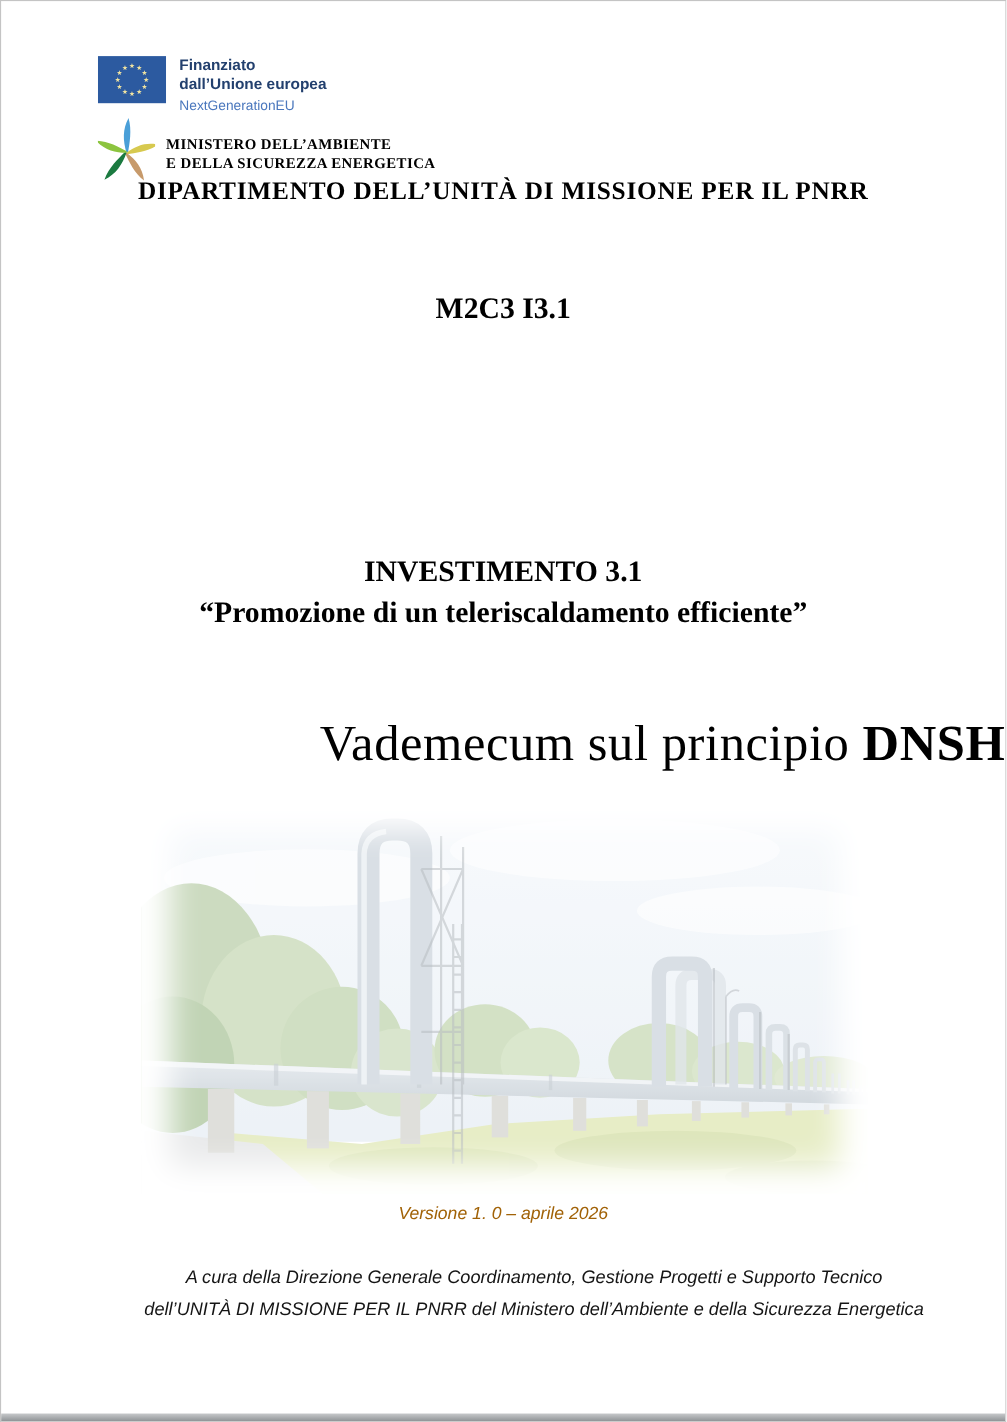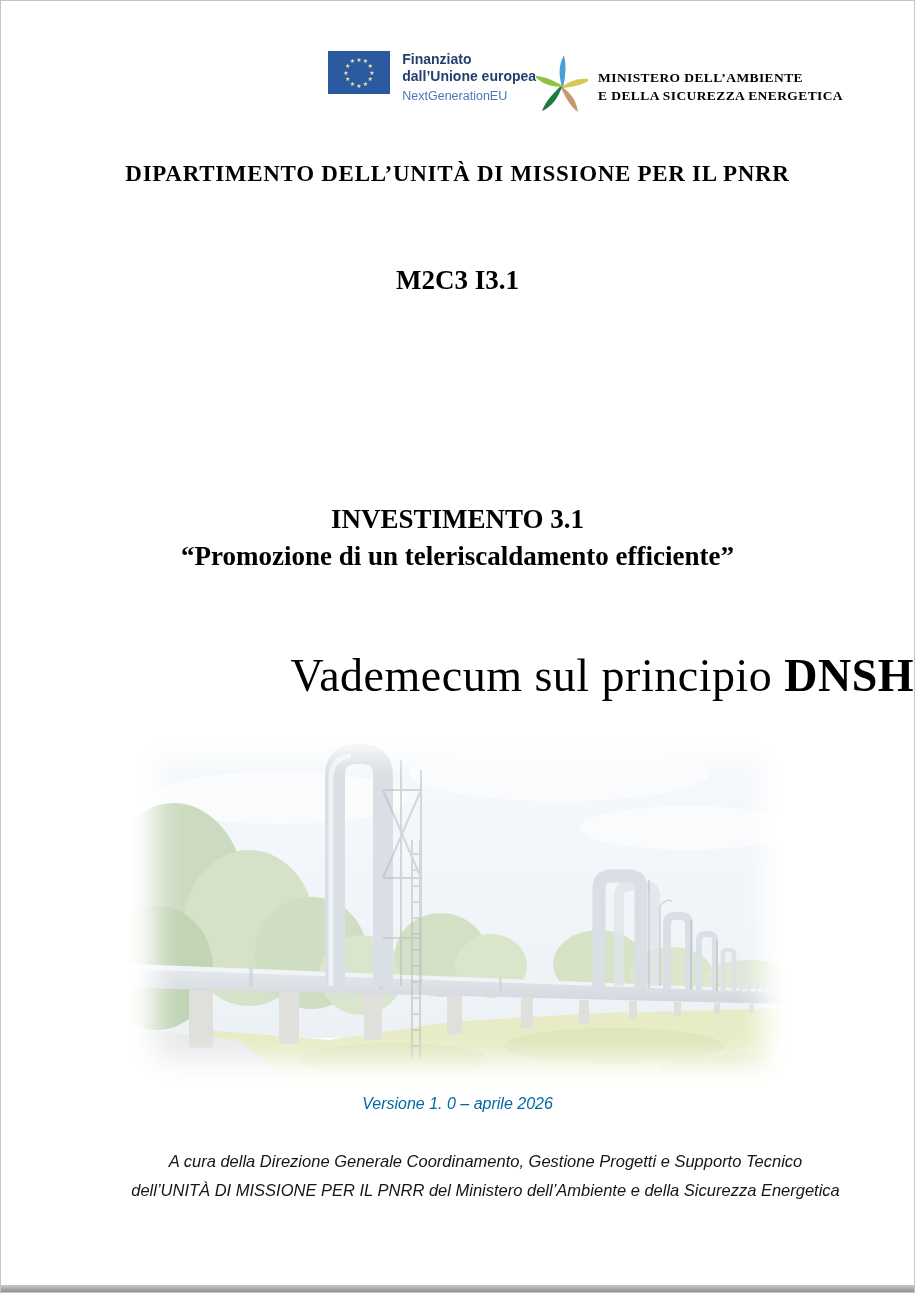--- a/index.html
+++ b/index.html
@@ -6,21 +6,21 @@
   .page {
     position:relative; width:915px; height:1293px; box-sizing:border-box;
     background:#ffffff; border:1px solid #c4c4c4; overflow:hidden;
     font-family:"Liberation Serif", serif; color:#000;
   }
   .bottom-bar { position:absolute; left:0; right:0; bottom:0; height:7px;
     background:linear-gradient(#c7c9cb,#8f9396); }
 
   
   .header-row { position:absolute; top:50px; left:88px; width:754px;
-    display:flex; justify-content:flex-end; align-items:flex-start; }
+    display:flex; justify-content:space-between; align-items:flex-start;flex-direction:column; }
   .eu-logo { display:flex; gap:12px; align-items:flex-start;
     font-family:"Liberation Sans", sans-serif; }
   .eu-flag svg { display:block; }
   .eu-text .l1,.eu-text .l2 { font-size:14px; font-weight:bold; color:#23406e; line-height:17px; }
   .eu-text .l3 { font-size:12.5px; color:#4a77bd; margin-top:4px; line-height:14px; }
   .ministry-logo { display:flex; gap:10px; align-items:center; margin-top:4px; }
   .ministry-text { font-size:13.5px; color:#000000; letter-spacing:0.4px;
     line-height:18px; white-space:nowrap;font-weight:bold; }
 
   
@@ -36,21 +36,21 @@
     font-size:46px; font-weight:normal; letter-spacing:0.5px; }
   .main-title .acronym { font-weight:bold; }
 
   
   .photo { position:absolute; top:727px; left:128px; width:660px; height:358px; }
   .photo svg { display:block; }
   .photo-fade { position:absolute; inset:0; pointer-events:none;
     box-shadow: inset 0 0 28px 26px #ffffff; }
 
   .version { position:absolute; top:1094px; left:0; width:100%; text-align:center;
-    font-family:"Liberation Sans", sans-serif; font-style:italic; font-size:16px; color:#0369a1; }
+    font-family:"Liberation Sans", sans-serif; font-style:italic; font-size:16px; color:#a16207; }
   .credits { position:absolute; top:1146px; left:0; width:100%; text-align:center;
     font-family:"Liberation Sans", sans-serif; font-style:italic; font-size:16.5px;
     line-height:29px; color:#151515;padding-left:28px; }
 </style>
 </head>
 <body>
 
 <div class="page">
 
   <div class="header-row">

